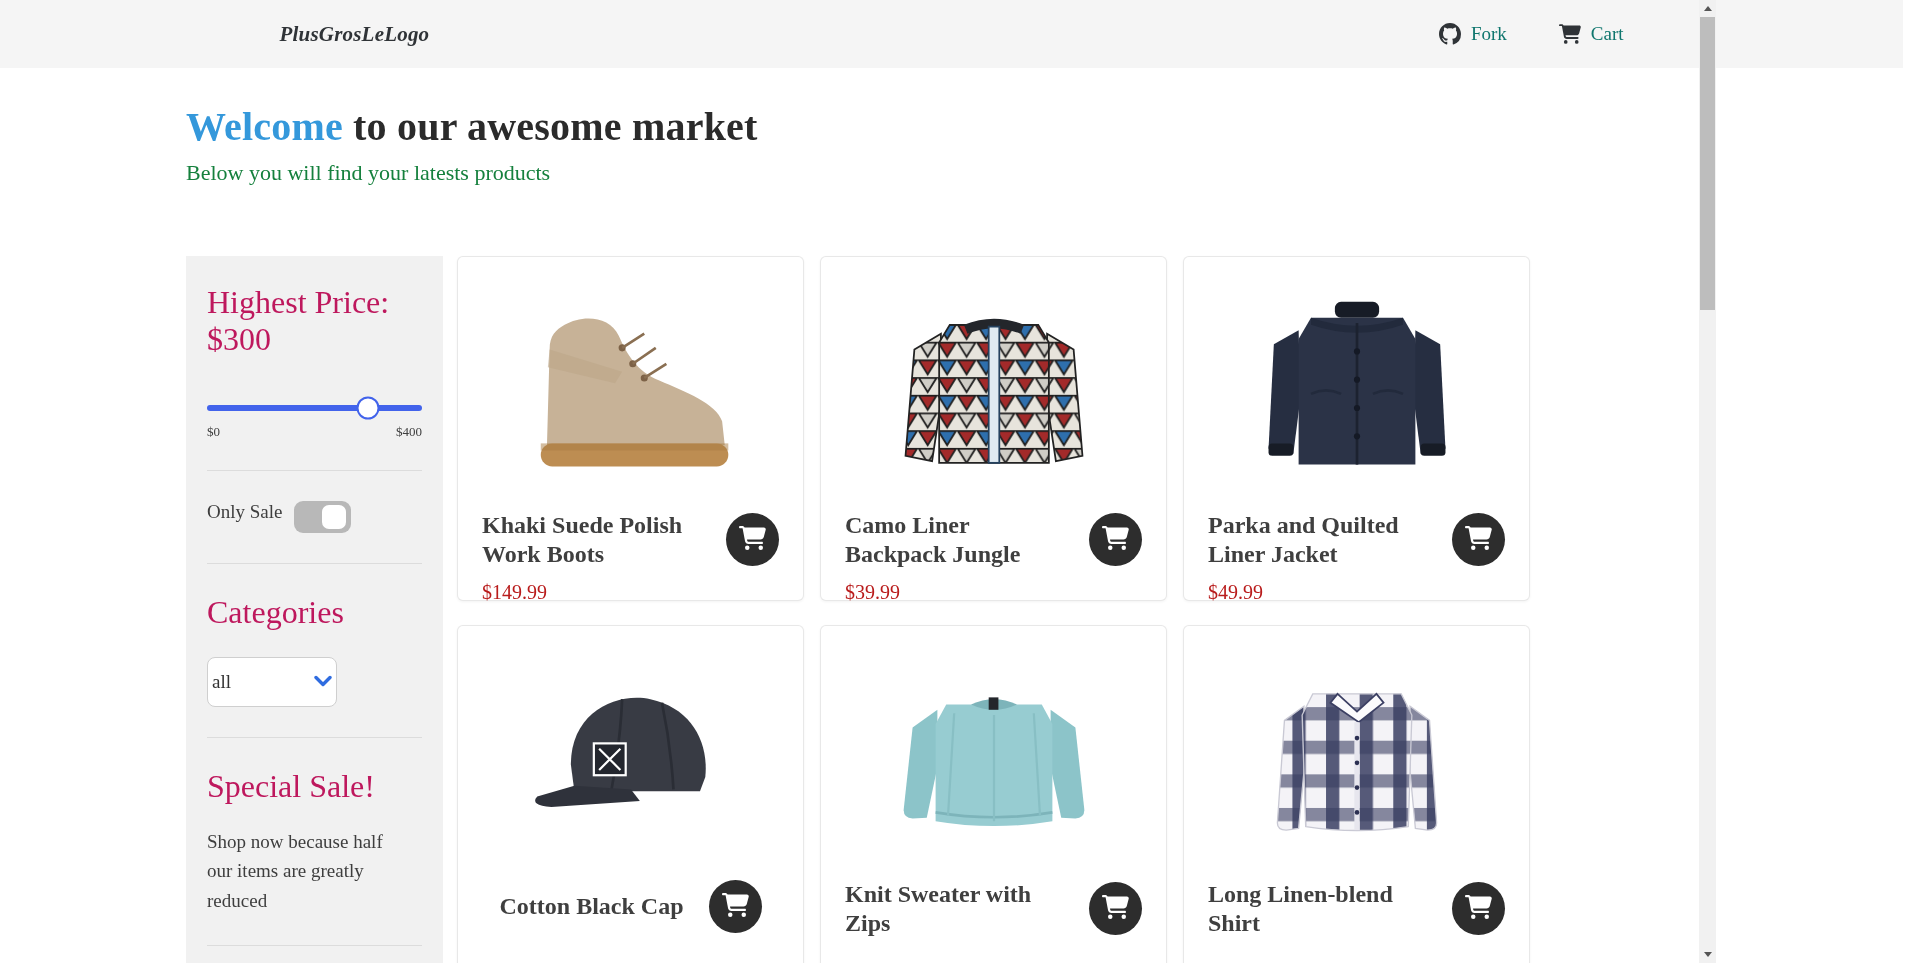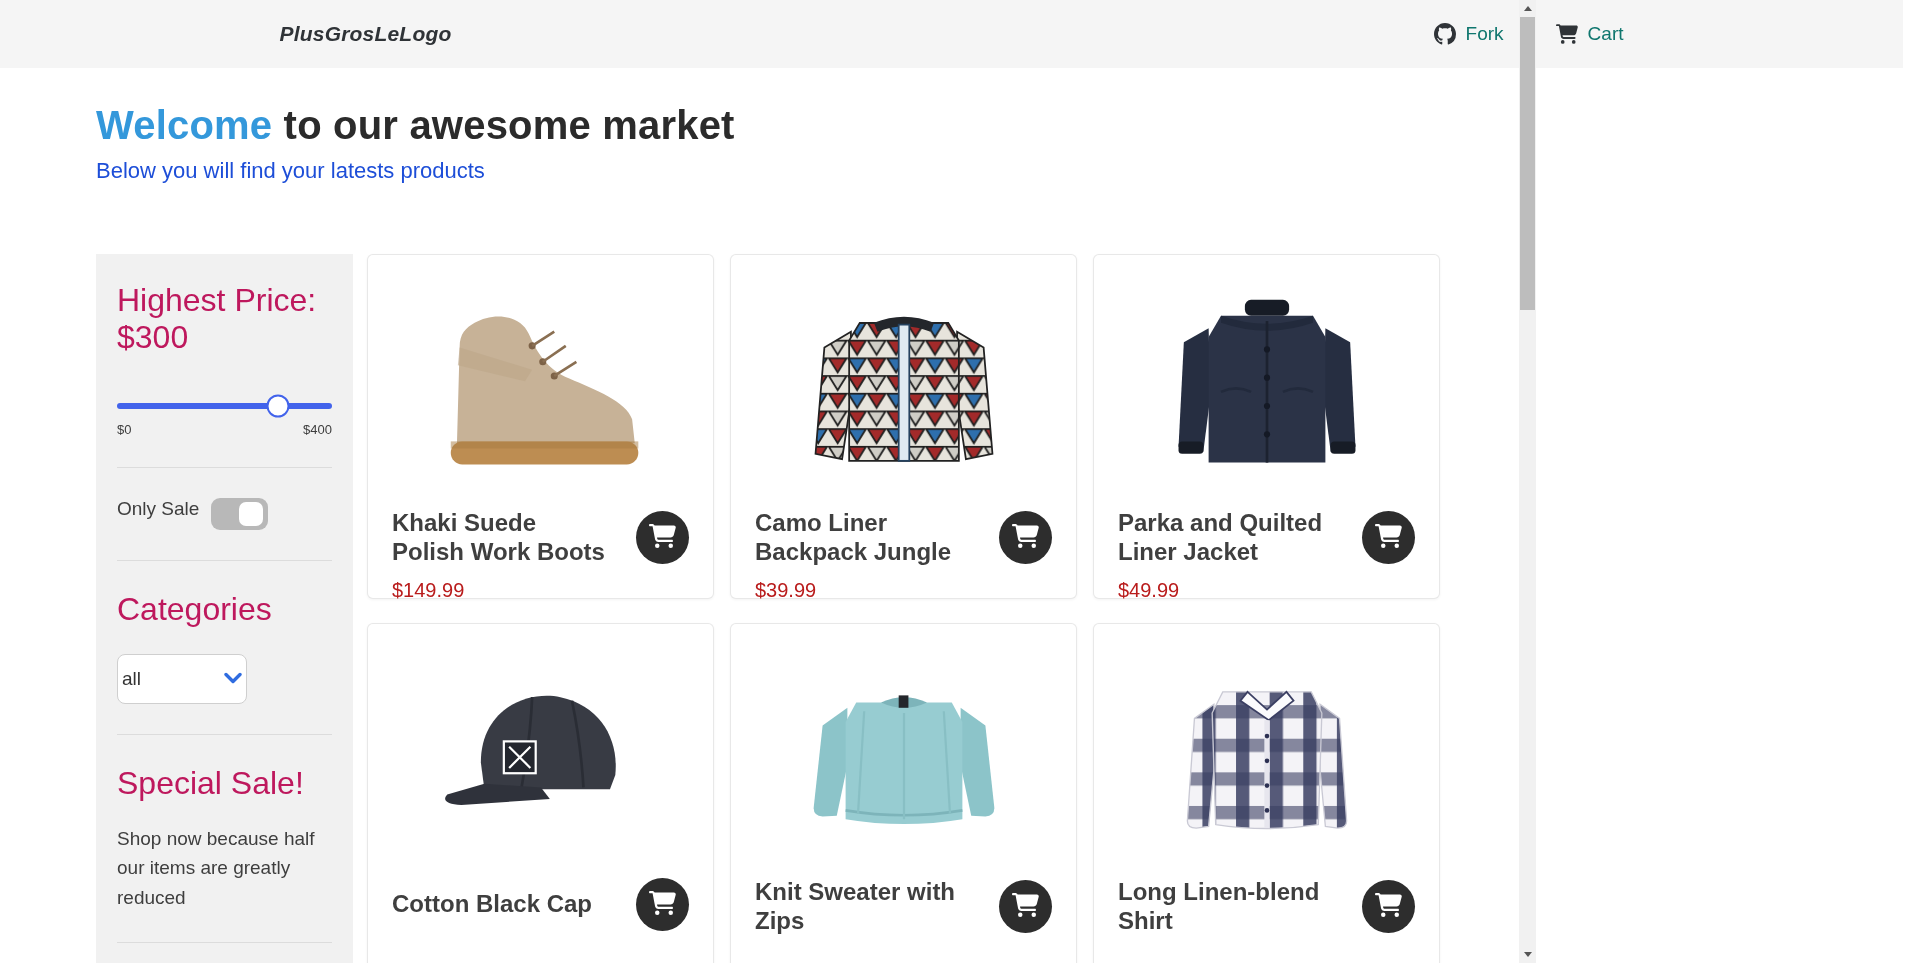--- a/index.html
+++ b/index.html
@@ -1,36 +1,36 @@
 <!DOCTYPE html>
 <html><head>
 <meta charset="utf-8">
 <style>
   * { margin:0; padding:0; box-sizing:border-box; }
   html,body { width:1920px; height:963px; overflow:hidden; background:#fff;
               font-family:"Liberation Sans", sans-serif; }
-  .page { position:relative; width:1536px; height:963px; }
+  .page { position:relative; width:1716px; height:963px;font-family:Liberation Serif, serif; }
 
   
   .header { width:1903px; height:68px; background:#f5f5f5; }
   .header-inner { width:1344px; height:100%; margin:0 auto; display:flex;
                   align-items:center; justify-content:space-between; }
   .logo { font-size:21px; font-weight:bold; font-style:italic; color:#2f3337;
           letter-spacing:.2px; cursor:pointer; }
   .header-nav { display:flex; align-items:center; gap:52px; }
   .nav-item { display:flex; align-items:center; gap:10px; font-size:19px;
               color:#0f766e; cursor:pointer; }
   .nav-item svg { display:block; }
 
   
   .container { width:1344px; margin:0 auto; }
   .hero { margin-top:35px; }
   .hero h1 { font-size:40px; font-weight:600; color:#2b2b2b; letter-spacing:.2px; }
   .hero h1 .hl { color:#3498db; }
-  .hero p { margin-top:10px; font-size:22px; color:#1d4ed8; }
+  .hero p { margin-top:10px; font-size:22px; color:#15803d; }
 
   
   .content { display:flex; gap:14px; margin-top:70px; align-items:flex-start; }
 
   
   .sidebar { width:257px; flex-shrink:0; background:#f1f1f1; padding:28px 21px 30px;
              min-height:700px; }
   .sb-h { font-size:32px; font-weight:400; color:#be185d; }
   .slider-wrap { margin-top:38px; position:relative; height:24px; display:flex; align-items:center; }
   .slider-track { width:100%; height:6px; border-radius:3px; background:#4263eb; cursor:pointer; }
@@ -54,21 +54,21 @@
   .sb-text { margin-top:22px; font-size:19px; line-height:1.55; color:#3e3e3e;
              max-width:200px; }
 
   
   .grid { flex:1; display:grid; grid-template-columns:repeat(3,1fr); gap:24px 16px; }
   .card { background:#fff; border:1px solid rgba(0,0,0,.09); border-radius:6px;
           box-shadow:0 1px 3px rgba(0,0,0,.05); padding:22px 24px 22px; height:345px;
           display:flex; flex-direction:column; }
   .card-img { height:212px; display:flex; align-items:center; justify-content:center;
               margin-bottom:20px; flex-shrink:0; }
-  .card-row { display:flex; align-items:center; justify-content:space-between; gap:25px; }
+  .card-row { display:flex; align-items:center; justify-content:center; gap:25px; }
   .card-title { font-size:24px; font-weight:600; color:#3f3f3f; line-height:1.2;
                 max-width:230px; }
   .cart-btn { width:53px; height:53px; border-radius:50%; background:#2d2d2d;
               border:none; display:flex; align-items:center; justify-content:center;
               cursor:pointer; flex-shrink:0; }
   .card-price { margin-top:12px; font-size:20px; color:#b91c1c; }
 
   
   .scrollbar { position:absolute; right:0; top:0; width:17px; height:963px;
                background:#f1f1f1; }

